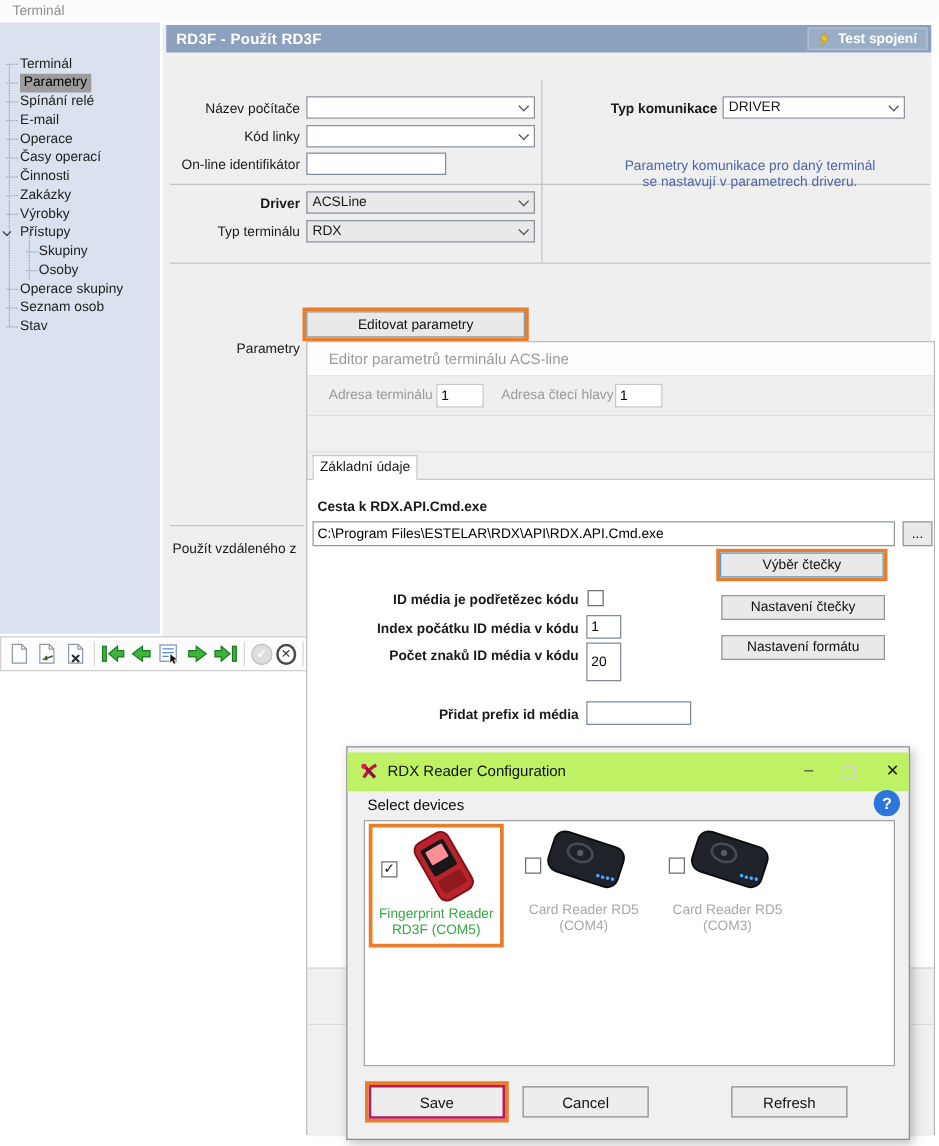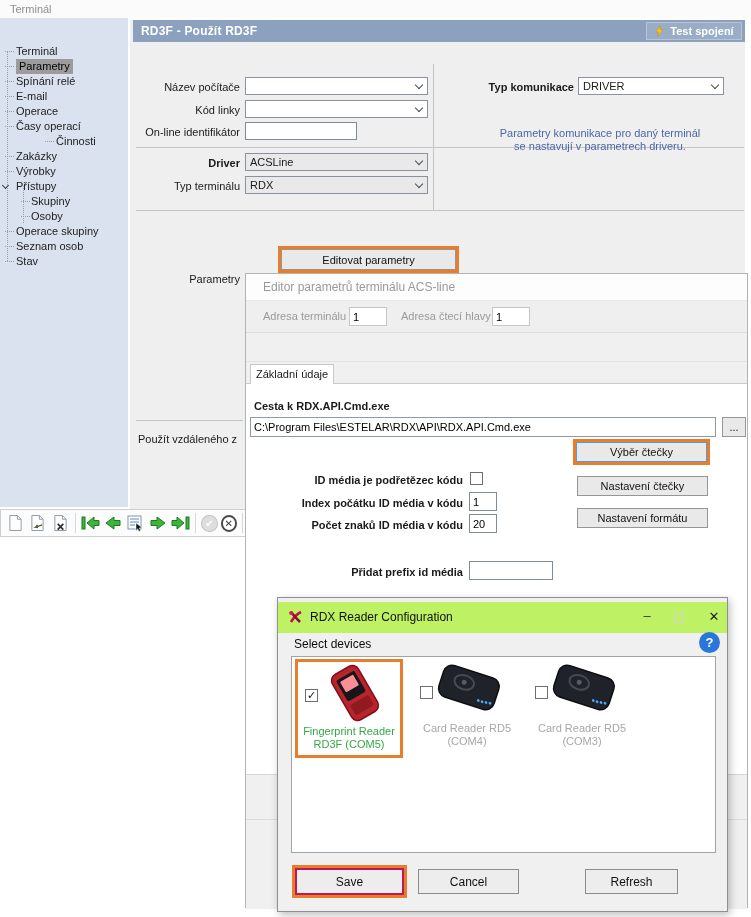--- a/index.html
+++ b/index.html
@@ -131,21 +131,21 @@
           <span class="lbl">E-mail</span>
         </div>
         <div class="tree-item lvl1" style="top: 86px;">
           <span class="dots"></span>
           <span class="lbl">Operace</span>
         </div>
         <div class="tree-item lvl1" style="top: 101px;">
           <span class="dots"></span>
           <span class="lbl">Časy operací</span>
         </div>
-        <div class="tree-item lvl1" style="top: 116px; margin-left: 40px;">
+        <div class="tree-item lvl1" style="top: 116px;">
           <span class="dots"></span>
           <span class="lbl">Činnosti</span>
         </div>
         <div class="tree-item lvl1" style="top: 131px;">
           <span class="dots"></span>
           <span class="lbl">Zakázky</span>
         </div>
         <div class="tree-item lvl1" style="top: 146px;">
           <span class="dots"></span>
           <span class="lbl">Výrobky</span>
@@ -225,21 +225,21 @@
       <div>Parametry komunikace pro daný terminál</div>
       <div>se nastavují v parametrech driveru.</div>
     </div>
 
     <div class="flabel" style="left:10px;top:253px;width:100px;">Parametry</div>
 
     <div class="sep" style="left:6px;top:400px;width:107px;"></div>
     <div class="clip-label" style="left:8px;top:413px;width:105px;">Použít vzdáleného z</div>
   </div>
 
-  <div class="hl-box" style="left:242px;top:246px;width:181px;height:27px;margin-left:36px;">
+  <div class="hl-box" style="left:242px;top:246px;width:181px;height:27px;">
     <button class="win-btn fill">Editovat parametry</button>
   </div>
 
   <div class="toolbar">
     <span class="tb-icon">
       <svg width="15" height="18" viewBox="0 0 16 18">
           <path d="M2 1 h8 l4 4 v12 h-12 z" fill="#fff" stroke="#8a97a5"></path>
           <path d="M10 1 v4 h4" fill="none" stroke="#8a97a5"></path>
         </svg>
     </span>
@@ -318,21 +318,21 @@
       <button class="win-btn" style="position:absolute;left:331px;top:92px;width:131px;height:20px;">Nastavení čtečky</button>
       <button class="win-btn" style="position:absolute;left:331px;top:124px;width:131px;height:20px;">Nastavení formátu</button>
 
       <div class="flabel bold" style="left:0px;top:90px;width:217px;">ID média je podřetězec kódu</div>
       <div class="win-checkbox" style="left:224px;top:88px;" id="substring-checkbox"></div>
 
       <div class="flabel bold" style="left:0px;top:113px;width:217px;">Index počátku ID média v kódu</div>
       <input class="tinput" style="left: 223px; top: 108px; width: 28px; height: 19px;" readonly="" value="1">
 
       <div class="flabel bold" style="left:0px;top:135px;width:217px;">Počet znaků ID média v kódu</div>
-      <input class="tinput" style="left: 223px; top: 130px; width: 28px; height: 19px;" readonly="" value="20">
+      <input class="tinput" style="left: 223px; top: 130px; width: 28px; height: 31px;" readonly="" value="20">
 
       <div class="flabel bold" style="left:0px;top:182px;width:217px;">Přidat prefix id média</div>
       <input class="tinput" style="left: 223px; top: 177px; width: 84px; height: 19px;" readonly="" value="">
     </div>
     <div class="ed-lower">
         <div class="line2"></div>
       </div>
   </div>
 
   <div class="rdx-dialog">

